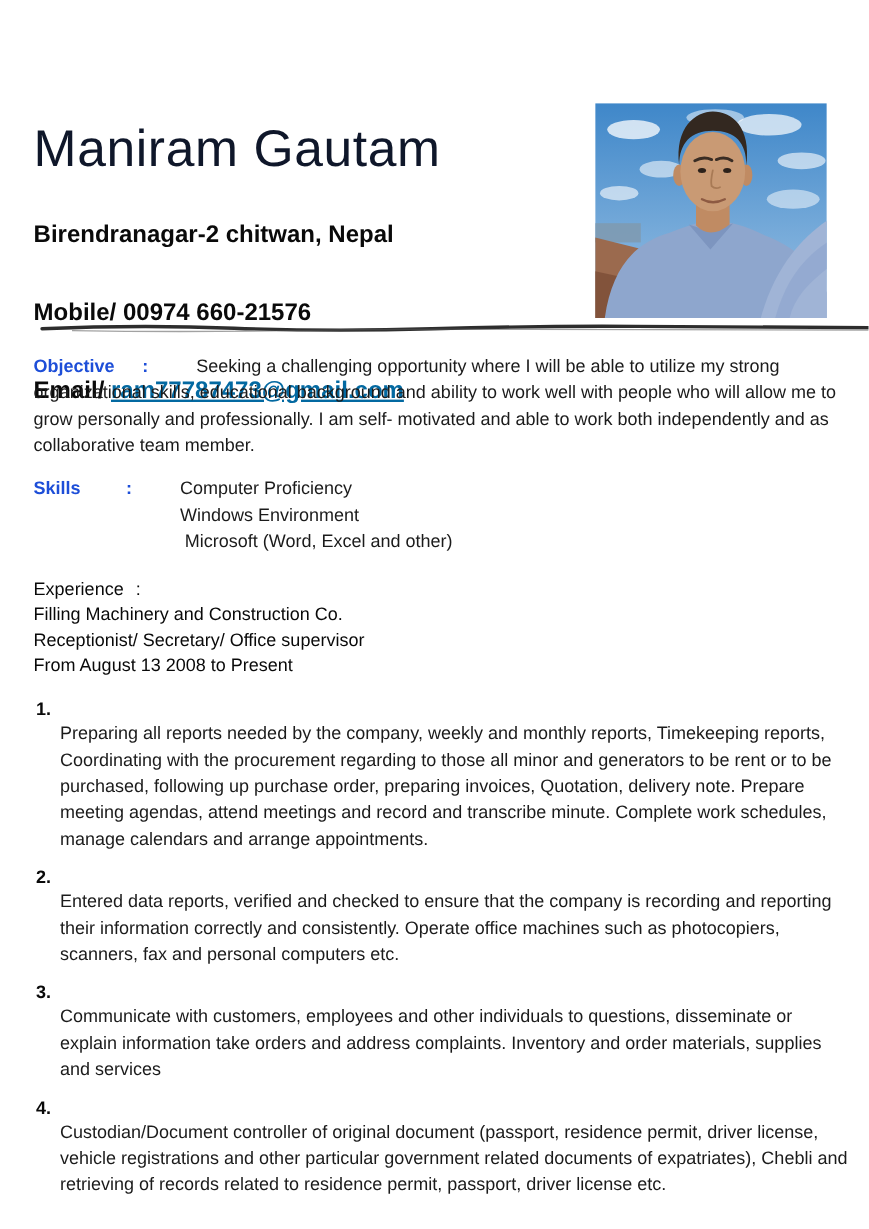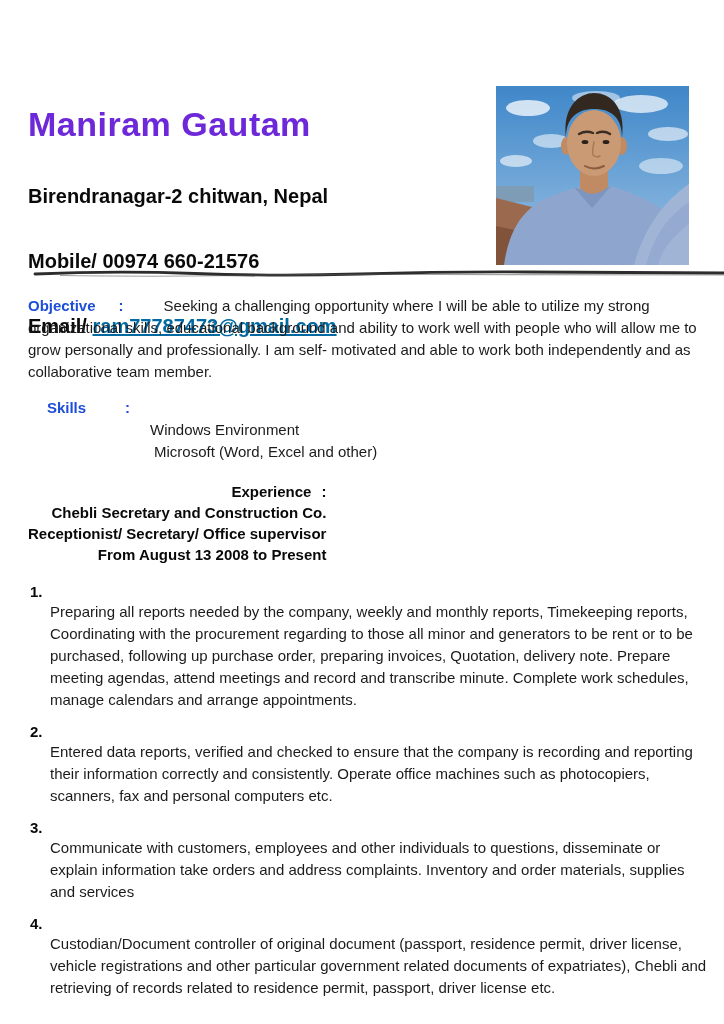--- a/index.html
+++ b/index.html
@@ -4,43 +4,43 @@
 <style>
   * { margin:0; padding:0; box-sizing:border-box; }
   html,body { background:#ffffff; }
   body { font-family:"Liberation Sans","DejaVu Sans",sans-serif; }
   .page {
     position:relative; width:724px; height:1024px;
     background:#ffffff; overflow:hidden; color:#1b1b1b;
   }
   
   .header { position:absolute; left:28px; top:102px; width:460px; }
-  .name { font-size:34px; font-weight:bold; color:#6d28d9; line-height:44px; letter-spacing:0.5px; }
+  .name { font-size:43px; font-weight:normal; color:#0f172a; line-height:44px; letter-spacing:0.5px; }
   .hline { font-size:20px; font-weight:bold; color:#0a0a0a; line-height:29px;margin-top:36px; }
   .email-link { color:#0369a1; text-decoration:underline; text-decoration-thickness:2px; cursor:pointer; }
   
   .photo { position:absolute; left:496px; top:86px; width:193px; height:179px; }
   .photo svg { display:block; }
   
   .rule { position:absolute; left:0; top:268px; width:724px; height:12px; }
   
   .objective { position:absolute; left:28px; top:295px; width:678px;
                font-size:15px; line-height:22px; }
   .b { font-weight:bold; color:#1d4ed8; }
   .sp1 { display:inline-block; width:23px; }
   .sp2 { display:inline-block; width:40px; }
   .sp3 { display:inline-block; width:10px; }
   .skills { position:absolute; left:28px; top:397px; font-size:15px; line-height:22px; }
-  .skills-row { display:flex;text-align:center; }
+  .skills-row { display:flex; }
   .skills-label { width:77px; }
   .skills-colon { width:45px; }
   .skills-indent2 { padding-left:122px; }
   .skills-indent3 { padding-left:126px; }
   .experience { position:absolute; left:28px; top:481px; font-size:15px; line-height:21px; }
-  .experience .xrow { font-weight:bold; color:#090909;text-align:right; }
+  .experience .xrow { font-weight:normal; color:#090909; }
   .duties { position:absolute; left:30px; top:581px; width:678px; font-size:15px; line-height:22px; }
   .duty { display:flex; margin-bottom:10px; }
   .duty-num { width:20px; flex:0 0 20px; font-weight:bold; color:#090909; }
   .duty-text { flex:1;margin-top:20px; }
 </style>
 </head>
 <body>
 
 <div class="page">
 
@@ -108,28 +108,29 @@
   </svg>
 
   <div class="objective">
     <span class="b">Objective</span><span class="sp1"></span><span class="b">:</span><span class="sp2"></span><span>Seeking a challenging opportunity where I will be able to utilize my strong organizational skills, educational background and ability to work well with people who will allow me to grow personally and professionally. I am self- motivated and able to work both independently and as collaborative team member.</span>
   </div>
 
   <div class="skills">
     <div class="skills-row">
       <span class="skills-label b">Skills</span>
       <span class="skills-colon b">:</span>
+      <span>Computer Proficiency</span>
     </div>
     <div class="skills-indent2">Windows Environment</div>
     <div class="skills-indent3">Microsoft (Word, Excel and other)</div>
   </div>
 
   <div class="experience">
     <div class="xrow"><span>Experience</span><span class="sp3"></span><span>:</span></div>
-    <div class="xrow">Chebli Secretary and Construction Co.</div>
+    <div class="xrow">Filling Machinery and Construction Co.</div>
     <div class="xrow">Receptionist/ Secretary/ Office supervisor</div>
     <div class="xrow">From August 13 2008 to Present</div>
   </div>
 
   <div class="duties">
     <div class="duty">
       <span class="duty-num">1.</span>
       <span class="duty-text">Preparing all reports needed by the company, weekly and monthly reports, Timekeeping reports, Coordinating with the procurement regarding to those all minor and generators to be rent or to be purchased, following up purchase order, preparing invoices, Quotation, delivery note. Prepare meeting agendas, attend meetings and record and transcribe minute. Complete work schedules, manage calendars and arrange appointments.</span>
     </div>
     <div class="duty">

